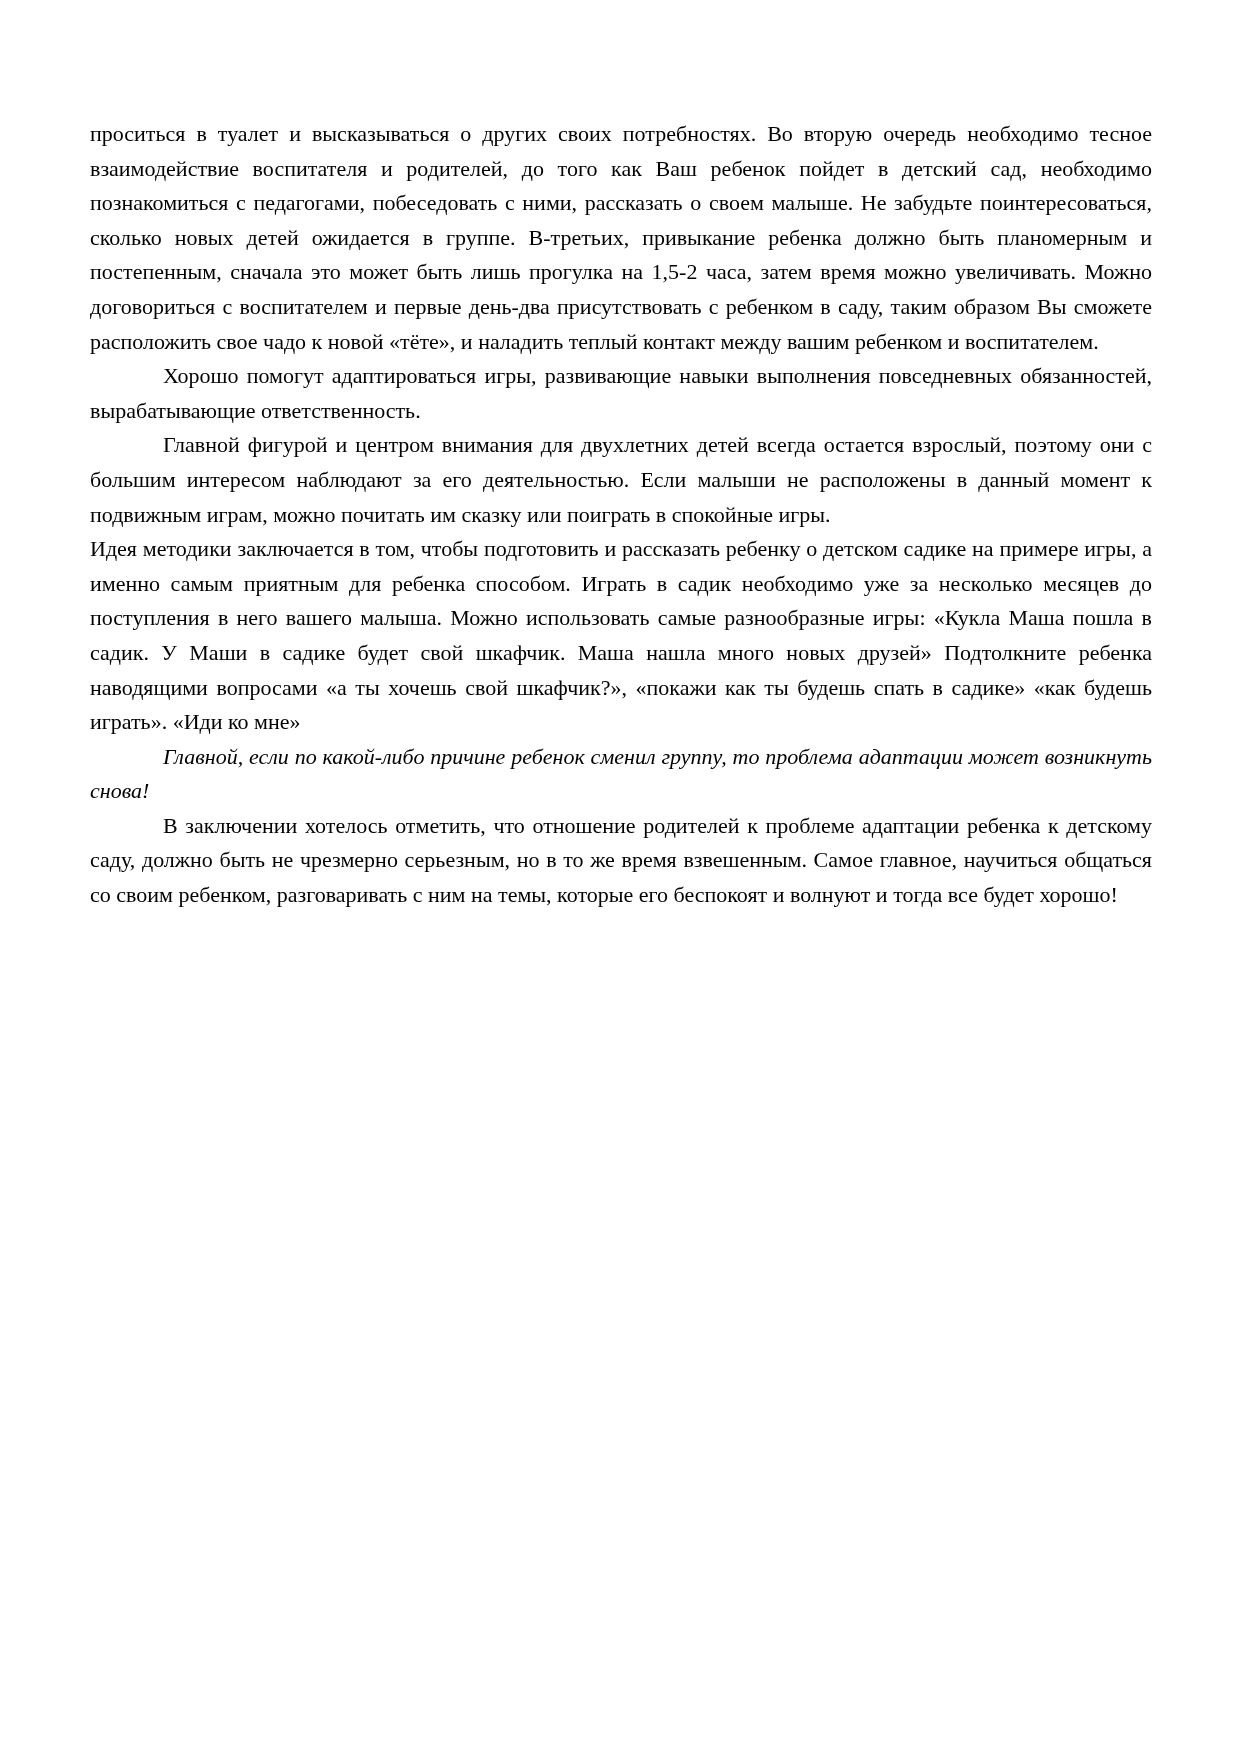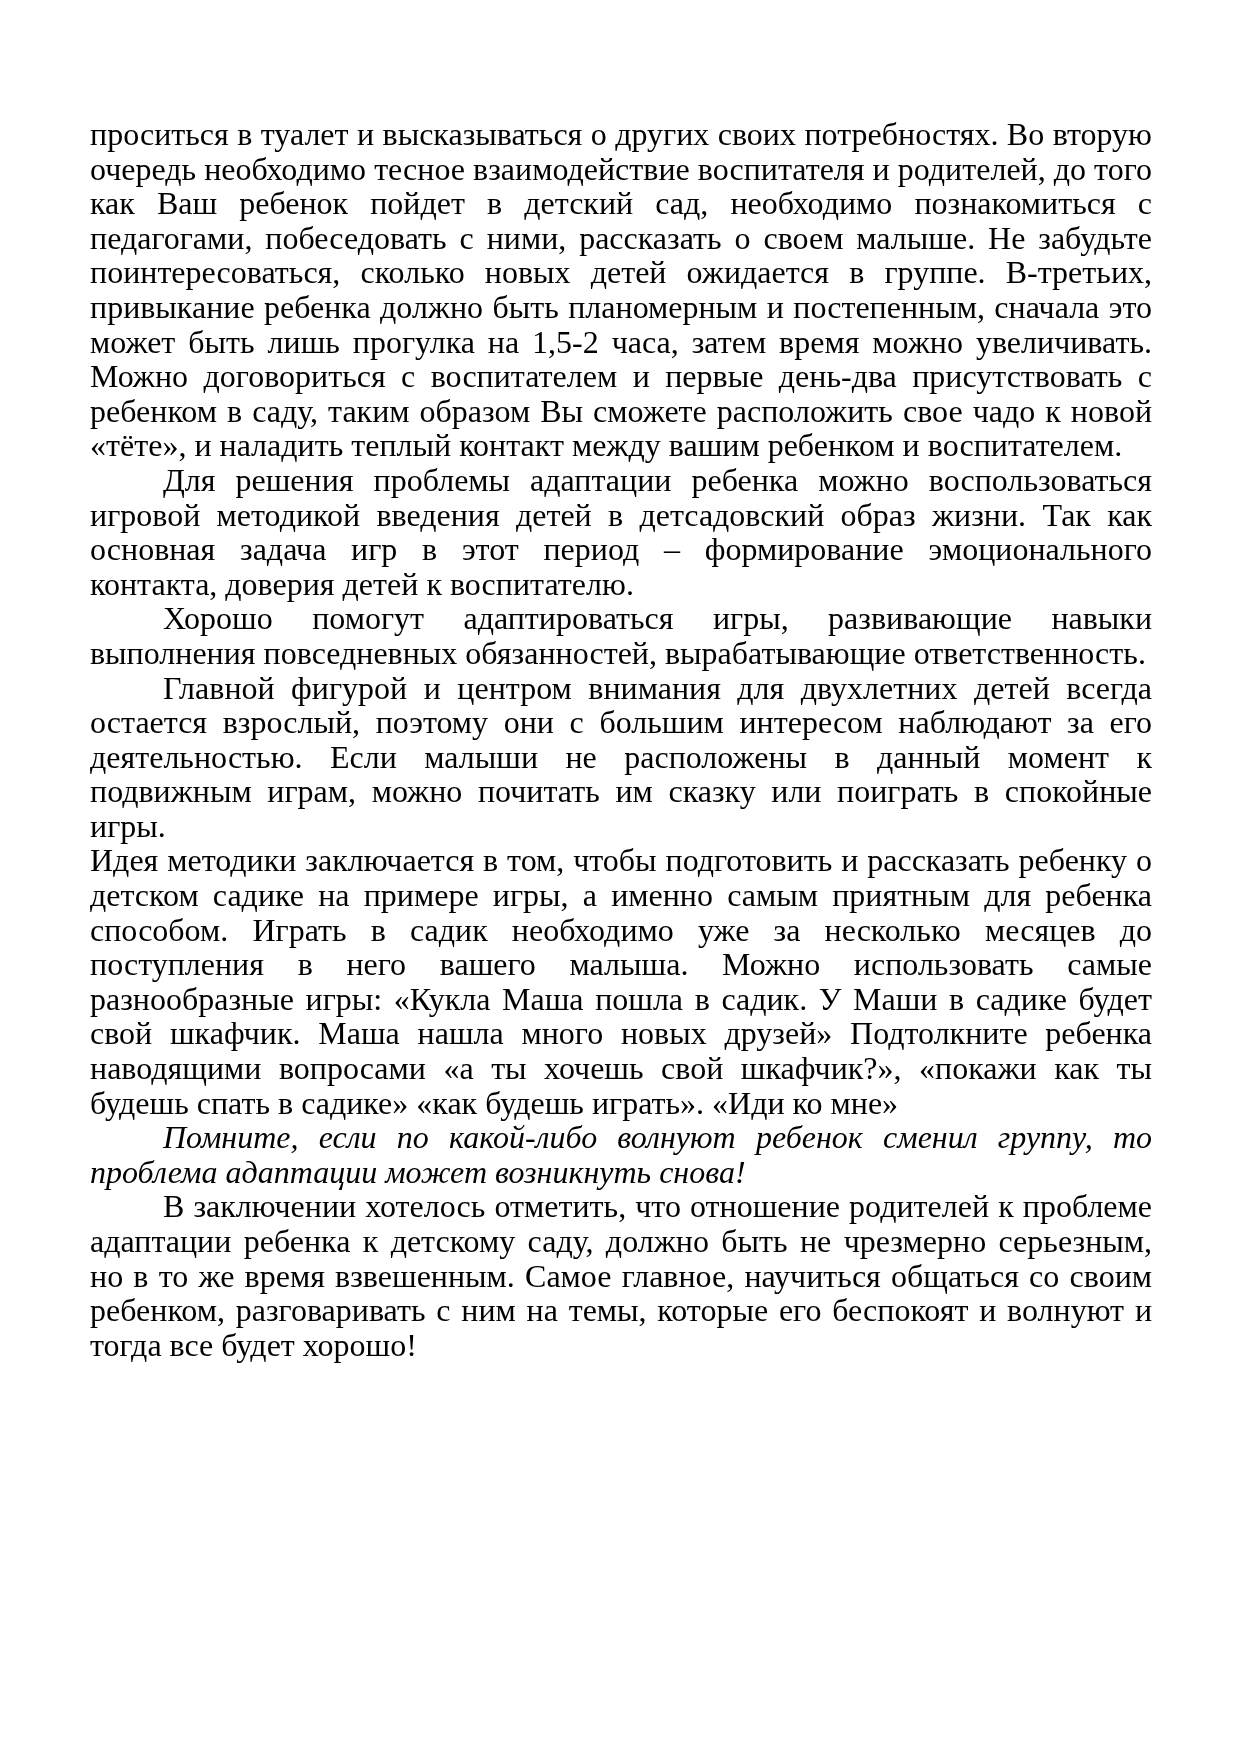--- a/index.html
+++ b/index.html
@@ -3,33 +3,32 @@
 <meta charset="utf-8">
 <style>
   html, body { margin: 0; padding: 0; background: #ffffff; }
   body { width: 1241px; height: 1754px; position: relative; overflow: hidden; }
   .page {
     position: absolute;
     left: 90px;
     top: 117px;
     width: 1062px;
     font-family: "Liberation Serif", "DejaVu Serif", serif;
-    font-size: 32px;
+    font-size: 22px;
     line-height: 34.6px;
     color: #000000;
     text-align: justify;
   }
   .page p { margin: 0; padding: 0; }
   .indent { text-indent: 73px; }
   .italic { font-style: italic; }
 </style>
 </head>
 <body>
 
 <div class="page">
   <p>проситься в туалет и высказываться о других своих потребностях. Во вторую очередь необходимо тесное взаимодействие воспитателя и родителей, до того как Ваш ребенок пойдет в детский сад, необходимо познакомиться с педагогами, побеседовать с ними, рассказать о своем малыше. Не забудьте поинтересоваться, сколько новых детей ожидается в группе. В-третьих, привыкание ребенка должно быть планомерным и постепенным, сначала это может быть лишь прогулка на 1,5-2 часа, затем время можно увеличивать. Можно договориться с воспитателем и первые день-два присутствовать с ребенком в саду, таким образом Вы сможете расположить свое чадо к новой «тёте», и наладить теплый контакт между вашим ребенком и воспитателем.</p>
-  <p class="indent">Для решения проблемы адаптации ребенка можно воспользоваться игровой методикой введения детей в детсадовский образ жизни. Так как основная задача игр в этот период – формирование эмоционального контакта, доверия детей к воспитателю.</p>
   <p class="indent">Хорошо помогут адаптироваться игры, развивающие навыки выполнения повседневных обязанностей, вырабатывающие ответственность.</p>
   <p class="indent">Главной фигурой и центром внимания для двухлетних детей всегда остается взрослый, поэтому они с большим интересом наблюдают за его деятельностью. Если малыши не расположены в данный момент к подвижным играм, можно почитать им сказку или поиграть в спокойные игры.</p>
   <p>Идея методики заключается в том, чтобы подготовить и рассказать ребенку о детском садике на примере игры, а именно самым приятным для ребенка способом. Играть в садик необходимо уже за несколько месяцев до поступления в него вашего малыша. Можно использовать самые разнообразные игры: «Кукла Маша пошла в садик. У Маши в садике будет свой шкафчик. Маша нашла много новых друзей» Подтолкните ребенка наводящими вопросами «а ты хочешь свой шкафчик?», «покажи как ты будешь спать в садике» «как будешь играть». «Иди ко мне»</p>
-  <p class="indent italic">Помните, если по какой-либо волнуют ребенок сменил группу, то проблема адаптации может возникнуть снова!</p>
+  <p class="indent italic">Главной, если по какой-либо причине ребенок сменил группу, то проблема адаптации может возникнуть снова!</p>
   <p class="indent">В заключении хотелось отметить, что отношение родителей к проблеме адаптации ребенка к детскому саду, должно быть не чрезмерно серьезным, но в то же время взвешенным. Самое главное, научиться общаться со своим ребенком, разговаривать с ним на темы, которые его беспокоят и волнуют и тогда все будет хорошо!</p>
 </div>
 
 </body></html>

